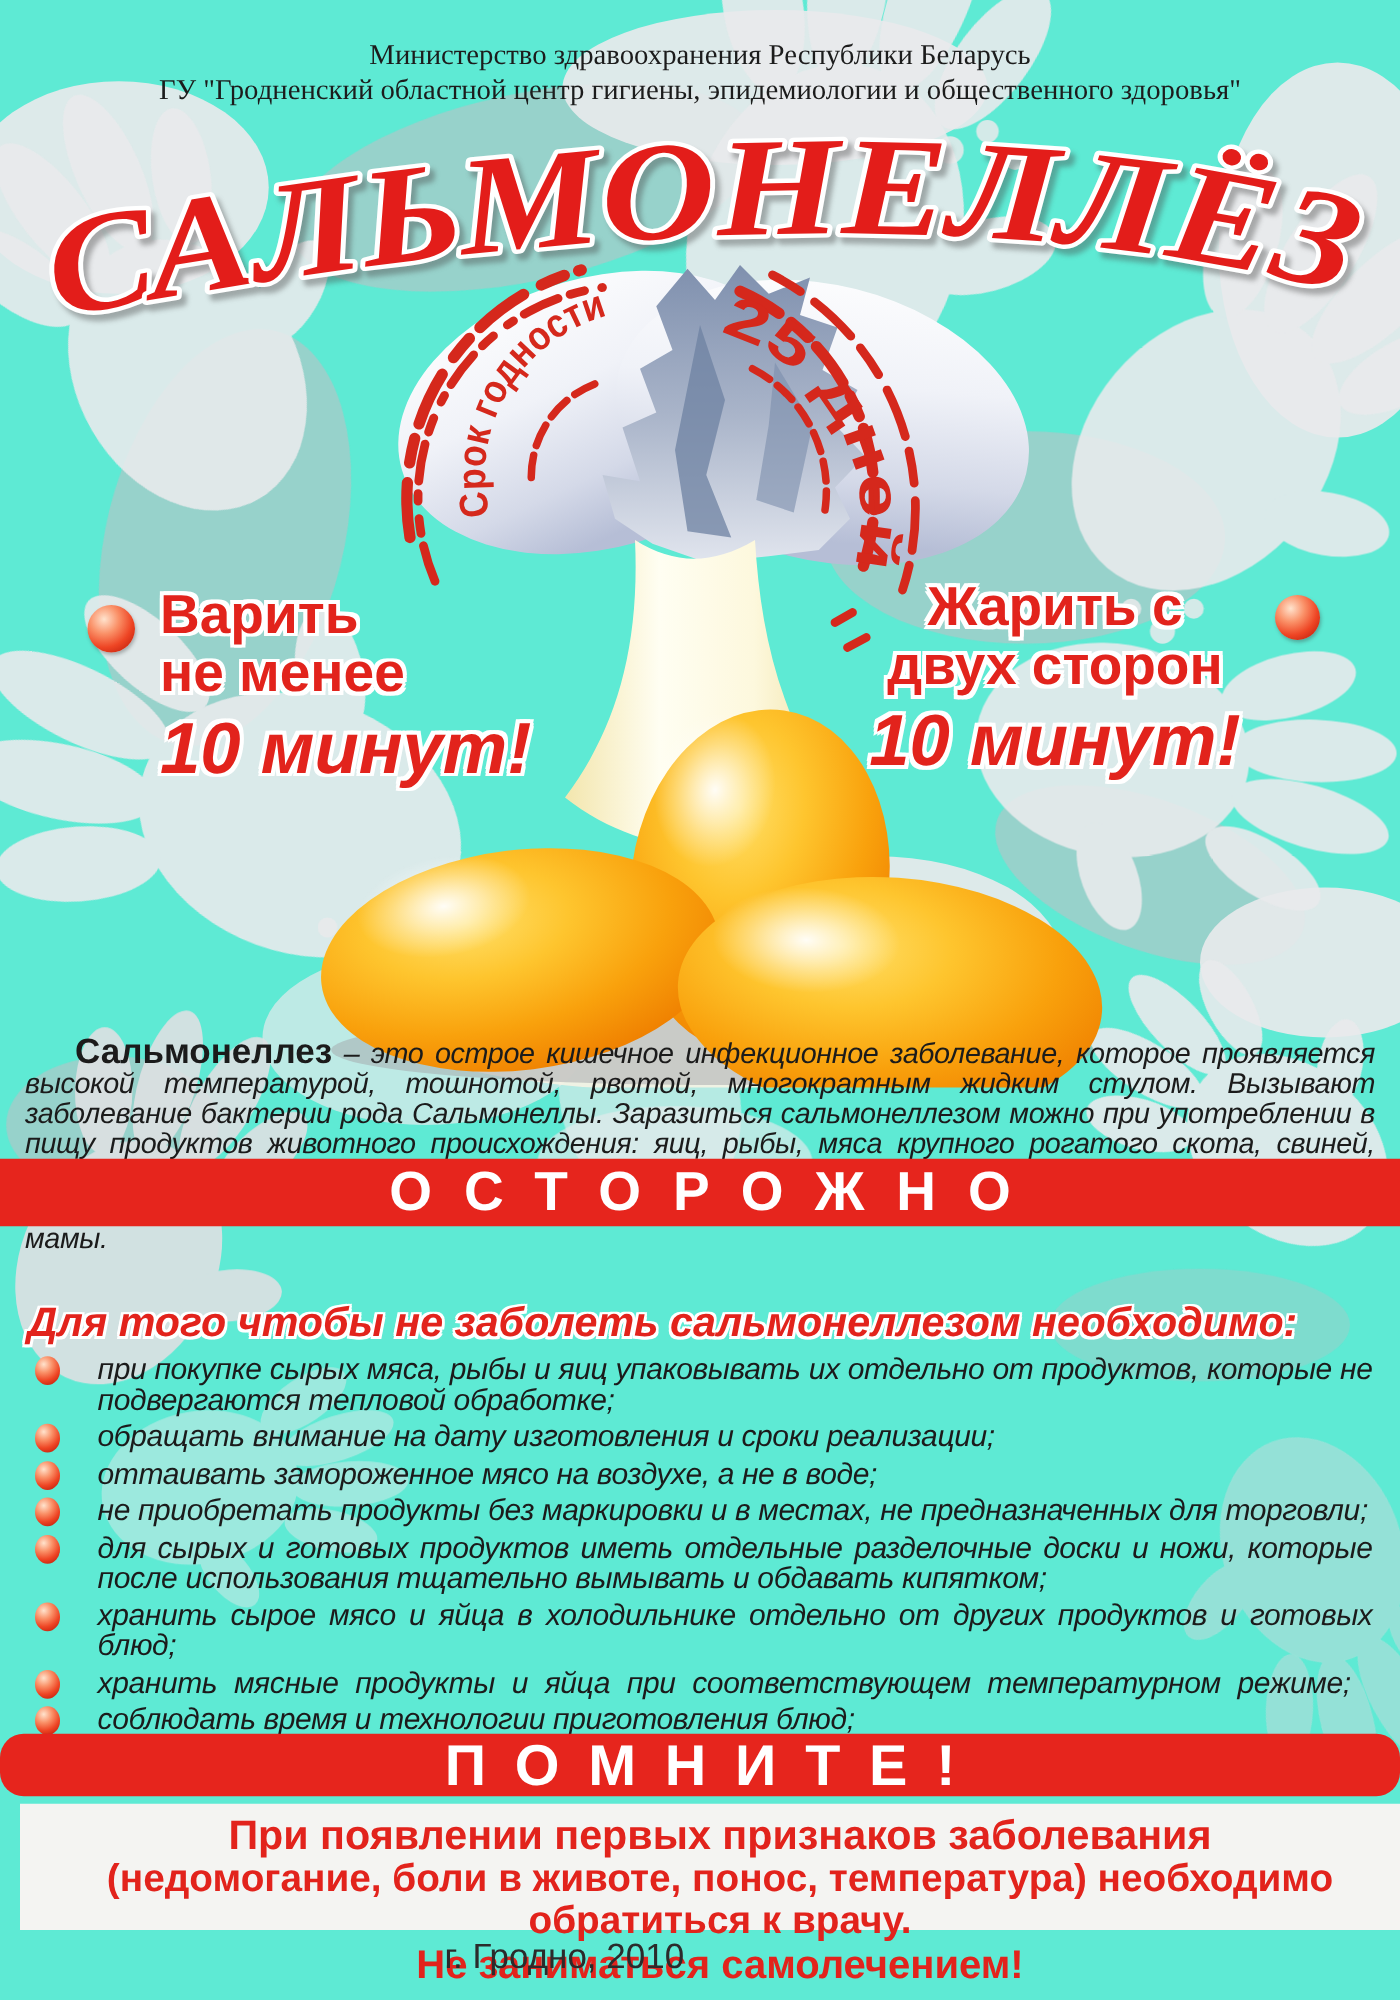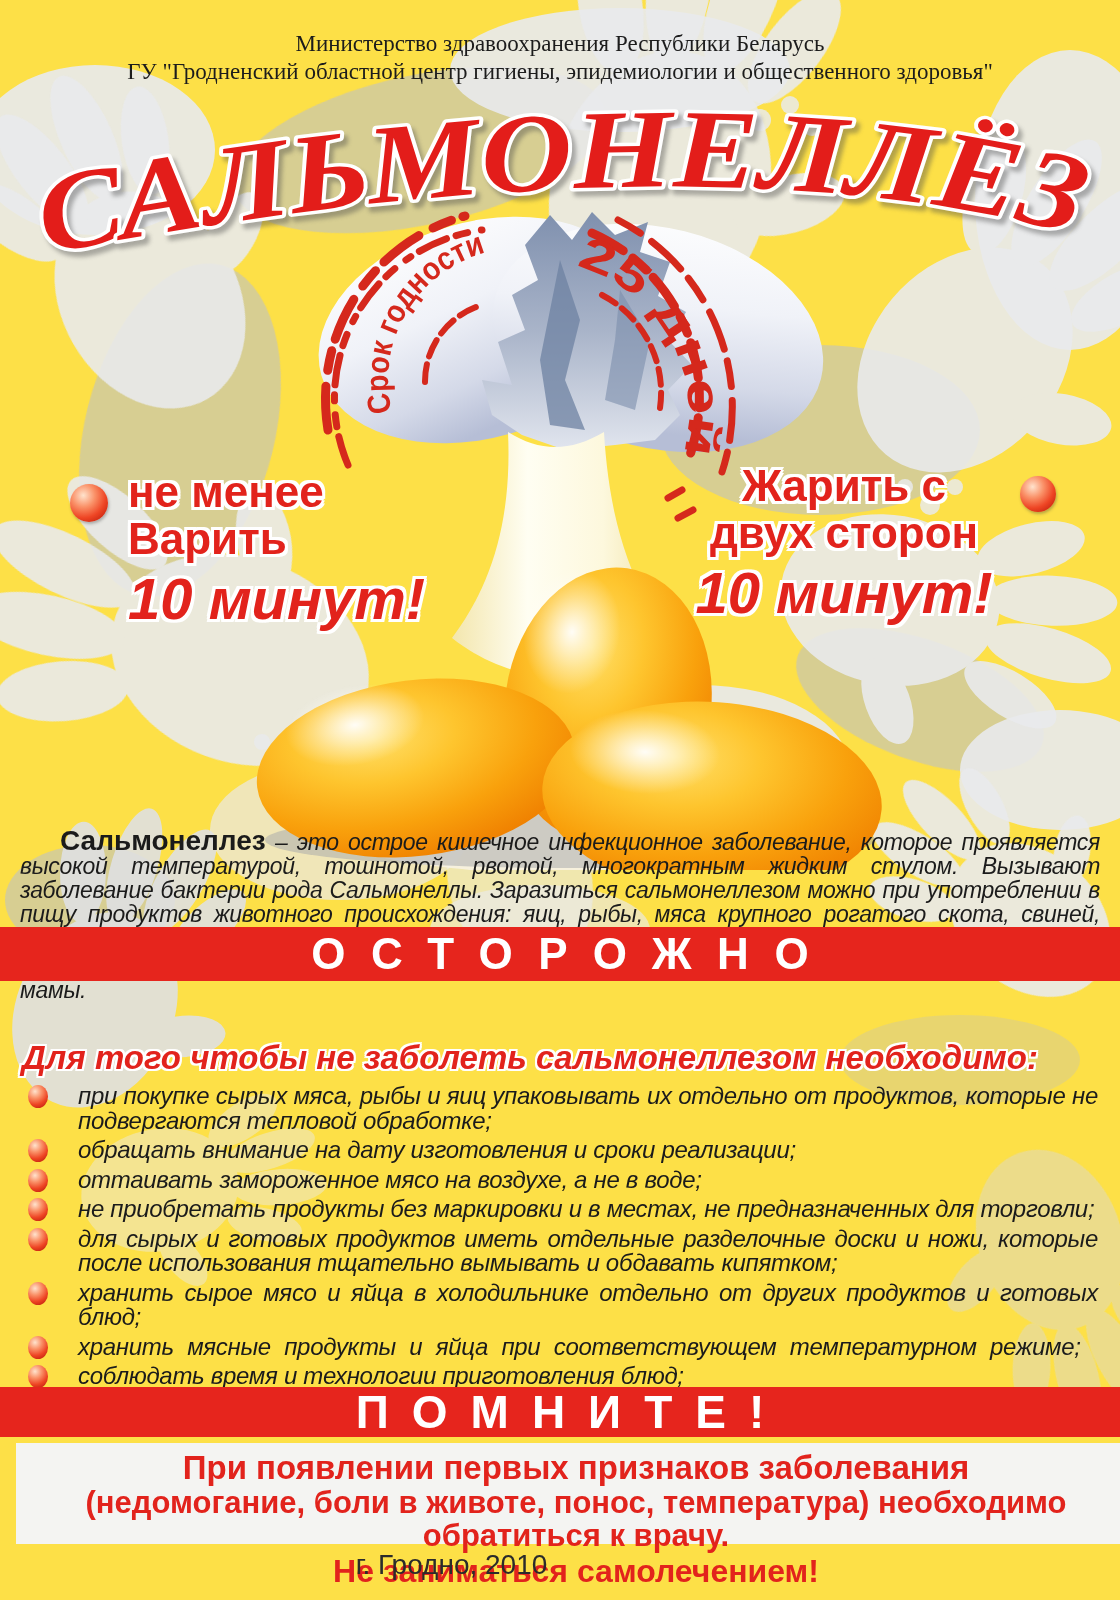--- a/index.html
+++ b/index.html
@@ -1,18 +1,18 @@
 <!DOCTYPE html>
 <html><head>
 <meta charset="utf-8">
 <style>
   html,body{margin:0;padding:0;background:#888;}
   .poster{
     position:relative; width:1120px; height:1600px; margin:0 auto;
-    background:#fde047; overflow:hidden;
+    background:#5eead4; overflow:hidden;
     font-family:"Liberation Sans", sans-serif;
   }
   .abs{position:absolute;}
   
   .bg-svg{position:absolute; inset:0; width:1120px; height:1600px;}
   
   .hdr{width:100%; text-align:center; color:#1c1c1c;
        font-family:"Liberation Serif", serif; font-size:23px; line-height:28px;}
   
   .note{color:#e2231c; font-weight:bold;}
@@ -29,21 +29,21 @@
   .intro .p1{text-align:justify; text-indent:40px;}
   .intro .lead{font-weight:bold; font-style:normal; font-size:28px;}
   .intro .bodytext{font-style:italic; letter-spacing:-0.3px;}
   .intro .tail{font-style:italic; font-weight:bold;}
   .intro .p2{margin-top:4px; text-indent:58px; font-style:italic; letter-spacing:-0.3px;}
   .strip{background:rgba(255,255,255,.42);}
   
   .band{left:0; width:1120px; background:#e6251d; color:#fff; font-weight:bold;
         text-align:center; white-space:nowrap; overflow:hidden;}
   .band-caution{top:927px; height:54px; line-height:54px; font-size:44px; letter-spacing:0.58em; text-indent:0.58em;}
-  .band-remember{top:1387px; height:50px; line-height:50px; font-size:46px; letter-spacing:0.5em; text-indent:0.5em;}
+  .band-remember{top:1387px; height:50px; line-height:50px; font-size:46px; letter-spacing:0.5em; text-indent:0.5em;border-radius:19px;}
   
   .prev-head{color:#e2231c; font-weight:bold; font-style:italic; font-size:33px; line-height:36px; white-space:nowrap;
     text-shadow:-2px -2px 0 #fff,2px -2px 0 #fff,-2px 2px 0 #fff,2px 2px 0 #fff,
                 -2px 0 0 #fff,2px 0 0 #fff,0 -2px 0 #fff,0 2px 0 #fff;}
   ul.prev{list-style:none; margin:0; padding:0; width:1076px;}
   ul.prev li{position:relative; padding-left:56px; margin-bottom:5px;
     color:#1b1b1b; font-size:24px; line-height:24.5px; font-weight:normal; font-style:italic;
     text-align:justify; letter-spacing:-0.3px;}
   ul.prev li .blt{position:absolute; left:6px; top:1px; width:20px; height:23px; border-radius:50%;
     background:radial-gradient(circle at 35% 28%, #ffe3cd 0%, #fa9168 32%, #ee4524 62%, #b01104 100%);}
@@ -206,22 +206,22 @@
       <ellipse cx="196" cy="568" rx="160" ry="88" transform="rotate(-7 196 568)" fill="url(#yolkG)"></ellipse>
       <ellipse cx="135" cy="525" rx="70" ry="40" transform="rotate(-10 135 525)" fill="url(#hiG)"></ellipse>
       <ellipse cx="492" cy="598" rx="170" ry="96" transform="rotate(4 492 598)" fill="url(#yolkG)"></ellipse>
       <ellipse cx="425" cy="552" rx="75" ry="42" transform="rotate(3 425 552)" fill="url(#hiG)"></ellipse>
     </g>
   </svg>
 
   <div class="abs note" style="left:70px; top:468px;">
     <div class="ball abs" style="left:0; top:16px; width:38px; height:38px;"></div>
     <div style="margin-left:58px;">
+      <div class="ln">Варить</div>
       <div class="ln">не менее</div>
-      <div class="ln">Варить</div>
       <div class="ln big">10 минут!</div>
     </div>
   </div>
 
   <div class="abs note" style="left:672px; top:462px; width:344px; text-align:center;">
     <div class="ball abs" style="right:-40px; top:14px; width:36px; height:36px;"></div>
     <div class="ln">Жарить с</div>
     <div class="ln">двух сторон</div>
     <div class="ln big">10 минут!</div>
   </div>

